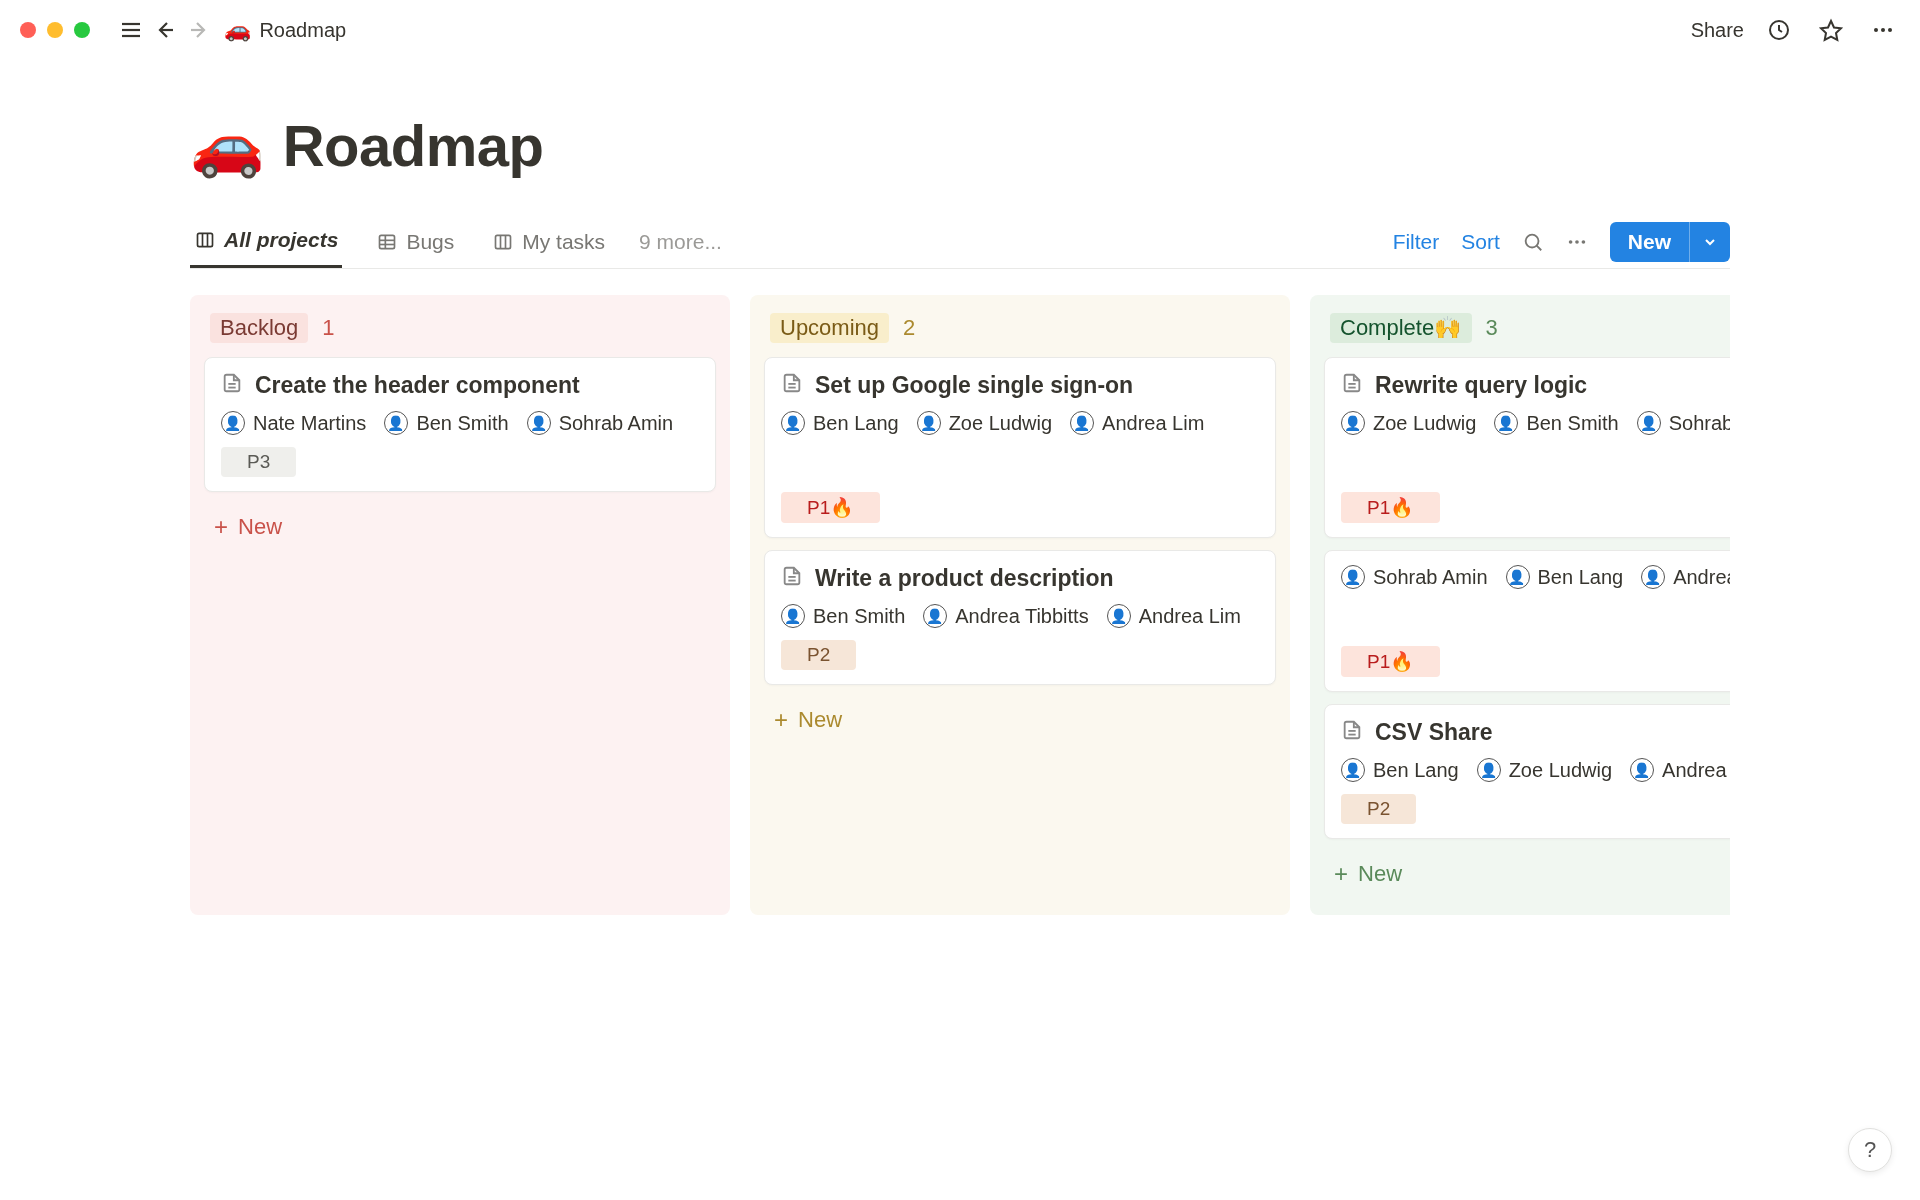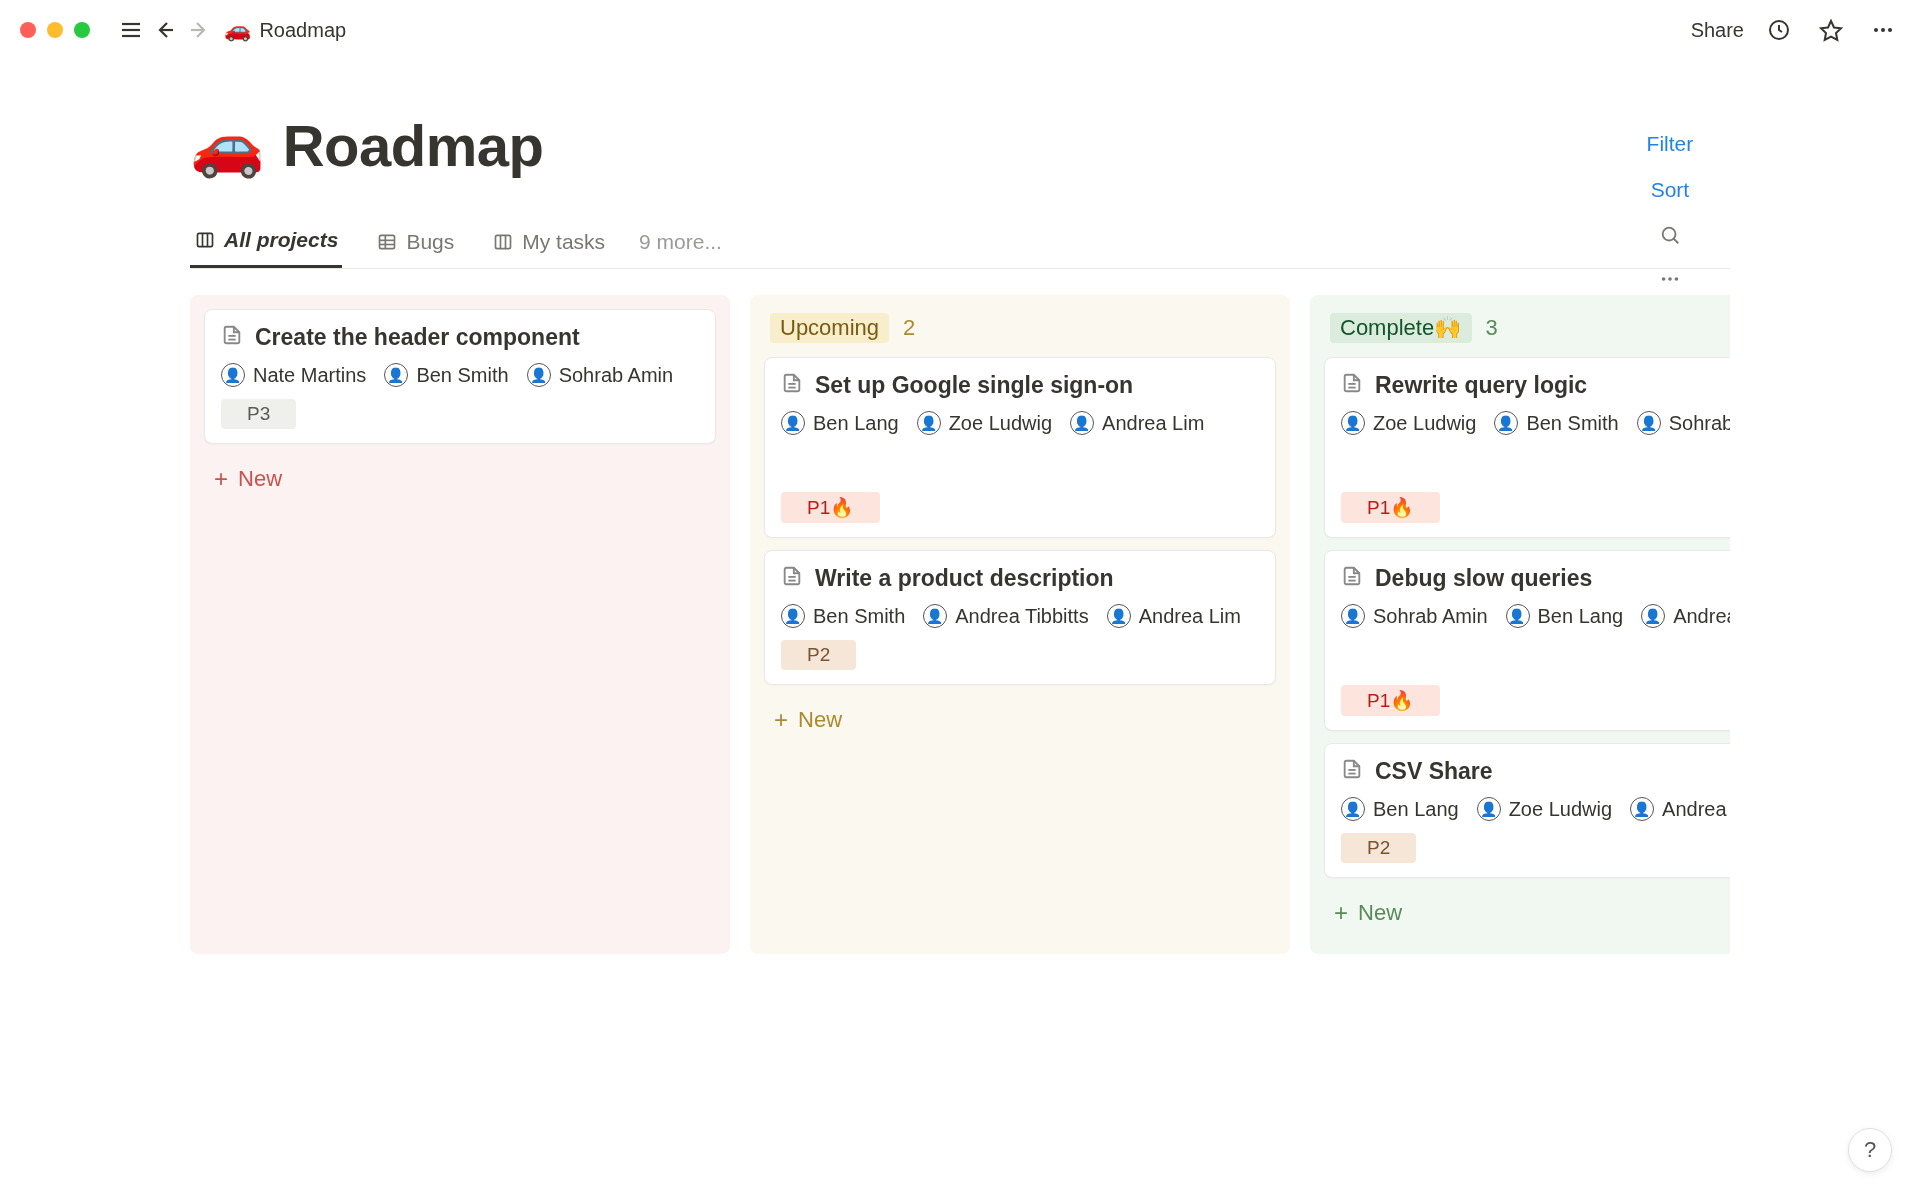--- a/index.html
+++ b/index.html
@@ -24,21 +24,21 @@
 .title-row .emoji { font-size:60px; }
 .title-row h1 { font-size:58px; font-weight:700; letter-spacing:-0.5px; }
 
 
 .tabs-row { display:flex; align-items:center; border-bottom:1px solid #e9e9e7; height:54px; }
 .tab { display:flex; align-items:center; gap:8px; height:100%; padding:0 4px; margin-right:30px; font-size:21px; cursor:pointer; color:#787773; }
 .tab.active { color:#37352f; border-bottom:3px solid #37352f; font-weight:600;font-style:italic; }
 .tab .ticon { width:22px; height:22px; display:flex; align-items:center; justify-content:center; }
 .more-views { font-size:21px; color:#9b9a97; cursor:pointer; }
 .tabs-spacer { flex:1; }
-.toolbar { display:flex; align-items:center; gap:22px;flex-direction:column; }
+.toolbar { display:flex; align-items:center; gap:22px; }
 .toolbar .link { font-size:21px; color:#2383e2; cursor:pointer; }
 .toolbar .iconc { color:#787773; cursor:pointer; }
 .new-btn { display:flex; align-items:stretch; background:#2383e2; color:#fff; border-radius:6px; overflow:hidden; font-size:21px; font-weight:600; }
 .new-btn .lbl { padding:8px 18px; cursor:pointer; }
 .new-btn .caret { padding:8px 12px; border-left:1px solid rgba(255,255,255,.35); cursor:pointer; display:flex; align-items:center; }
 
 
 .board { display:flex; gap:20px; margin-top:26px; overflow-x:hidden; }
 .col { width:540px; flex:0 0 540px; border-radius:8px; padding:14px 10px 18px 10px; }
 .col.backlog { background:#fdf2f2; }
@@ -189,20 +189,24 @@
               <polyline points="6 9 12 15 18 9"></polyline>
             </svg>
         </span>
       </div>
     </div>
   </div>
 
   <div class="board">
 
     <div class="col backlog">
+      <div class="col-head">
+        <span class="col-tag tag-backlog">Backlog</span>
+        <span class="col-count count-backlog">1</span>
+      </div>
       <div class="card">
         <div class="card-title">
           <svg width="22" height="22" viewBox="0 0 24 24" fill="none" stroke="#888" stroke-width="2">
               <path d="M14 3H6a2 2 0 0 0-2 2v14a2 2 0 0 0 2 2h12a2 2 0 0 0 2-2V9z"></path>
               <polyline points="14 3 14 9 20 9"></polyline>
               <line x1="8" y1="13" x2="16" y2="13"></line>
               <line x1="8" y1="17" x2="16" y2="17"></line>
             </svg>
           <span>Create the header component</span>
         </div>
@@ -316,29 +320,20 @@
               <span>Ben Smith</span>
             </span>
           <span class="person">
               <span class="avatar">👤</span>
               <span>Sohrab Amin</span>
             </span>
         </div>
         <span class="prio p1">P1🔥</span>
       </div>
       <div class="card">
-        <div class="card-title">
-          <svg width="22" height="22" viewBox="0 0 24 24" fill="none" stroke="#888" stroke-width="2">
-              <path d="M14 3H6a2 2 0 0 0-2 2v14a2 2 0 0 0 2 2h12a2 2 0 0 0 2-2V9z"></path>
-              <polyline points="14 3 14 9 20 9"></polyline>
-              <line x1="8" y1="13" x2="16" y2="13"></line>
-              <line x1="8" y1="17" x2="16" y2="17"></line>
-            </svg>
-          <span>Debug slow queries</span>
-        </div>
         <div class="people">
           <span class="person">
               <span class="avatar">👤</span>
               <span>Sohrab Amin</span>
             </span>
           <span class="person">
               <span class="avatar">👤</span>
               <span>Ben Lang</span>
             </span>
           <span class="person">

